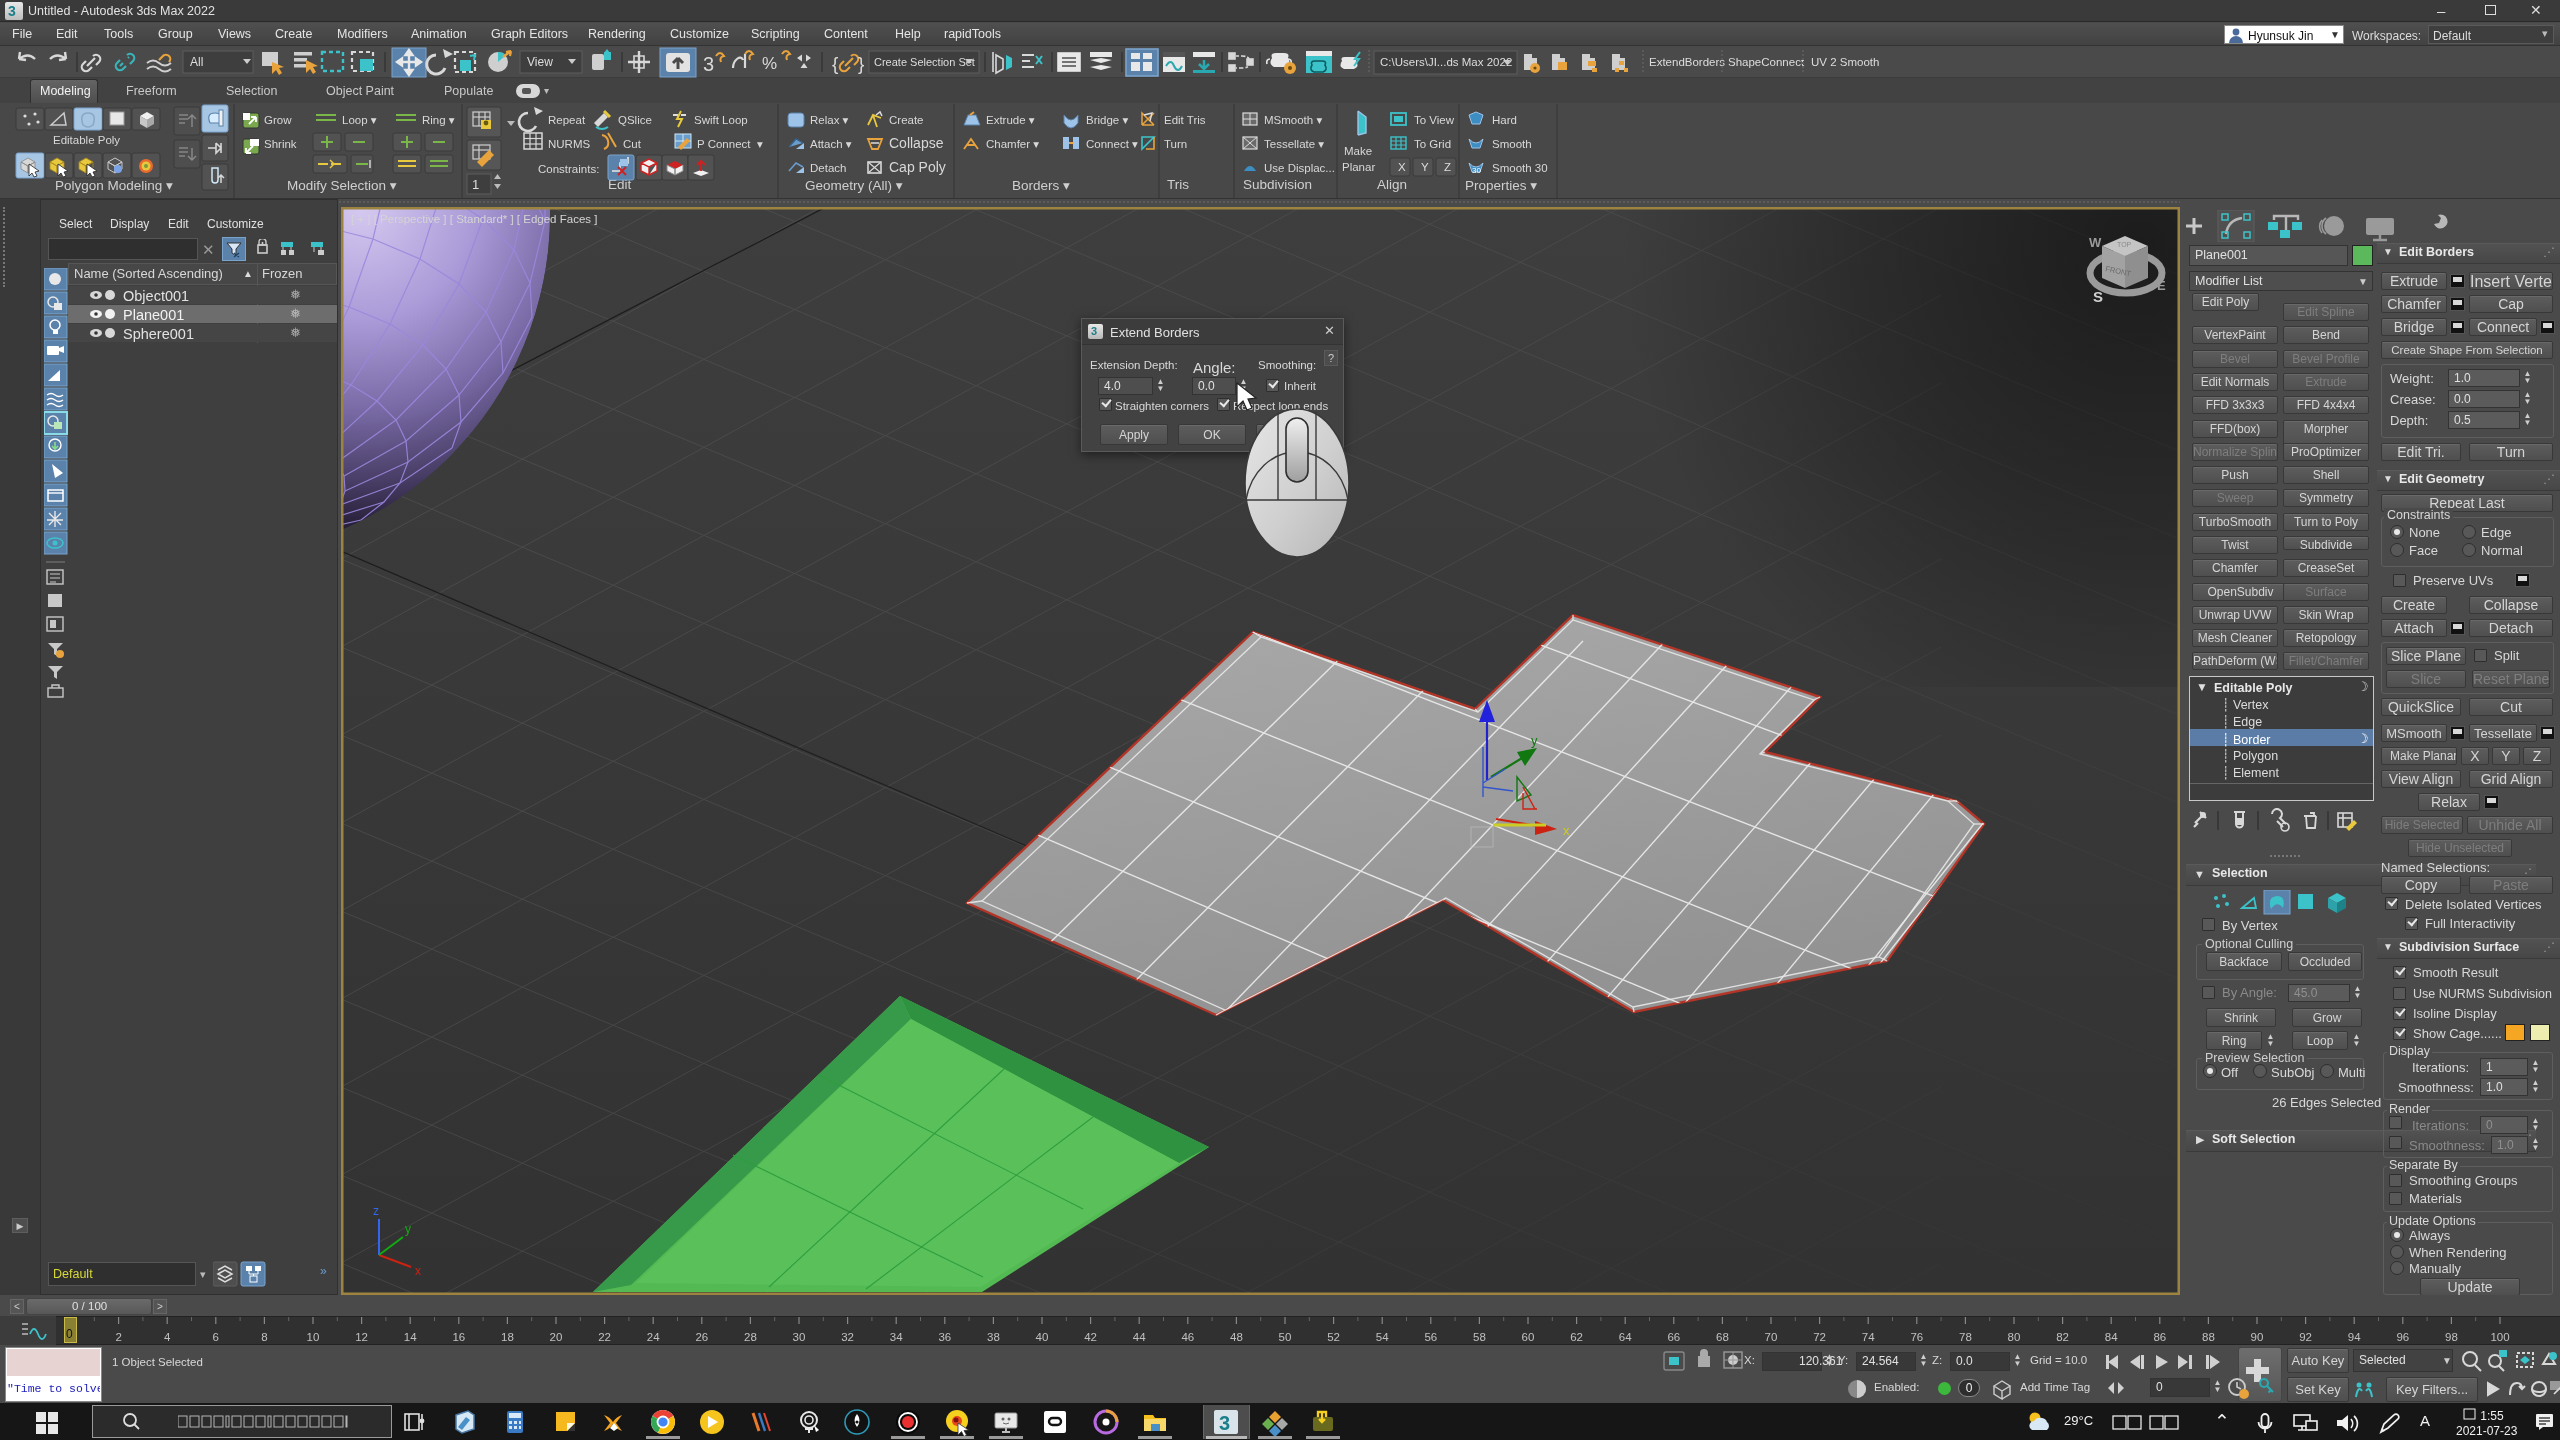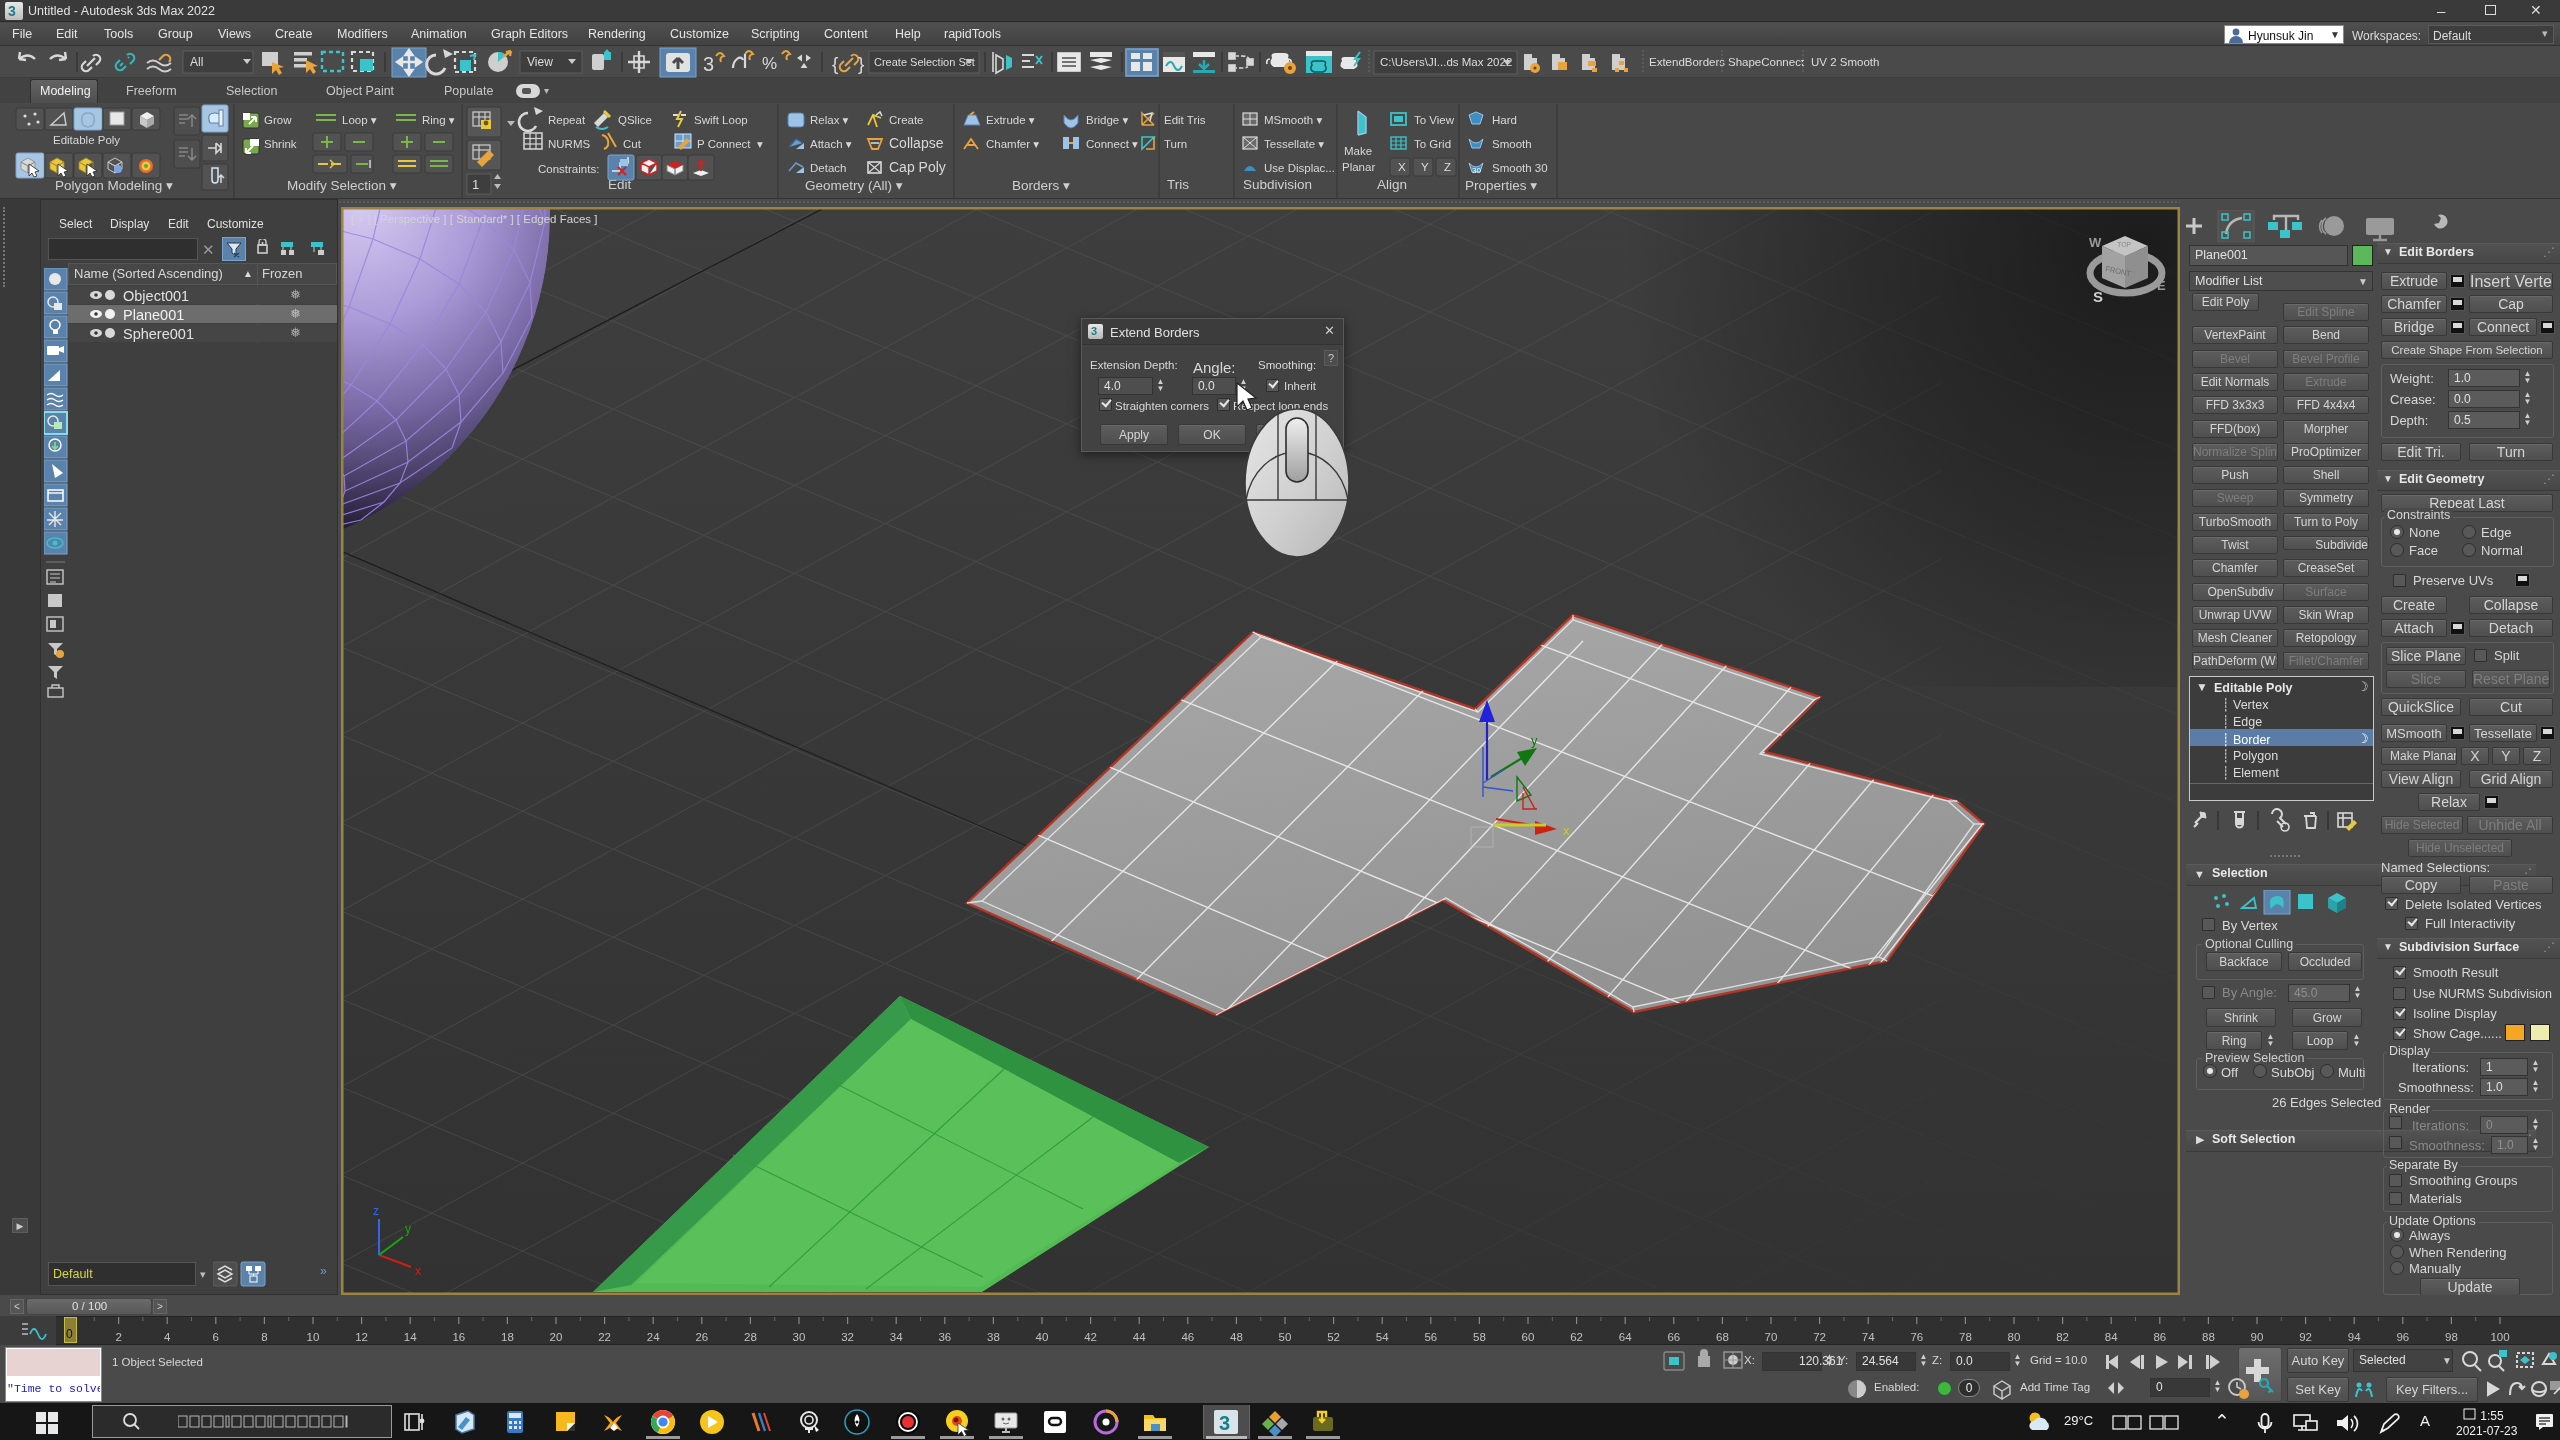--- a/index.html
+++ b/index.html
@@ -998,21 +998,21 @@
 <div class="btn" style="left:2283px;top:420px;width:86px;height:31px;line-height:17px;">Morpher</div>
 <div class="btn dis" style="left:2192px;top:443px;width:86px;height:18px;line-height:17px;">Normalize Spline</div>
 <div class="btn" style="left:2283px;top:443px;width:86px;height:18px;line-height:17px;">ProOptimizer</div>
 <div class="btn" style="left:2192px;top:466px;width:86px;height:18px;line-height:17px;">Push</div>
 <div class="btn" style="left:2283px;top:466px;width:86px;height:18px;line-height:17px;">Shell</div>
 <div class="btn dis" style="left:2192px;top:489px;width:86px;height:18px;line-height:17px;">Sweep</div>
 <div class="btn" style="left:2283px;top:489px;width:86px;height:18px;line-height:17px;">Symmetry</div>
 <div class="btn" style="left:2192px;top:513px;width:86px;height:18px;line-height:17px;">TurboSmooth</div>
 <div class="btn" style="left:2283px;top:513px;width:86px;height:18px;line-height:17px;">Turn to Poly</div>
 <div class="btn" style="left:2192px;top:536px;width:86px;height:18px;line-height:17px;">Twist</div>
-<div class="btn" style="left:2283px;top:536px;width:86px;height:14px;line-height:17px;text-align:right;">Subdivide</div>
+<div class="btn" style="left:2283px;top:536px;width:86px;height:14px;line-height:17px;">Subdivide</div>
 <div class="btn" style="left:2192px;top:559px;width:86px;height:18px;line-height:17px;">Chamfer</div>
 <div class="btn" style="left:2283px;top:559px;width:86px;height:18px;line-height:17px;">CreaseSet</div>
 <div class="btn" style="left:2192px;top:583px;width:97px;height:18px;line-height:17px;">OpenSubdiv</div>
 <div class="btn dis" style="left:2283px;top:583px;width:86px;height:18px;line-height:17px;">Surface</div>
 <div class="btn" style="left:2192px;top:606px;width:86px;height:18px;line-height:17px;">Unwrap UVW</div>
 <div class="btn" style="left:2283px;top:606px;width:86px;height:18px;line-height:17px;">Skin Wrap</div>
 <div class="btn" style="left:2192px;top:629px;width:86px;height:18px;line-height:17px;">Mesh Cleaner</div>
 <div class="btn" style="left:2283px;top:629px;width:86px;height:18px;line-height:17px;">Retopology</div>
 <div class="btn" style="left:2192px;top:652px;width:86px;height:18px;line-height:17px;">PathDeform (WSM)</div>
 <div class="btn dis" style="left:2283px;top:652px;width:86px;height:18px;line-height:17px;">Fillet/Chamfer</div>

